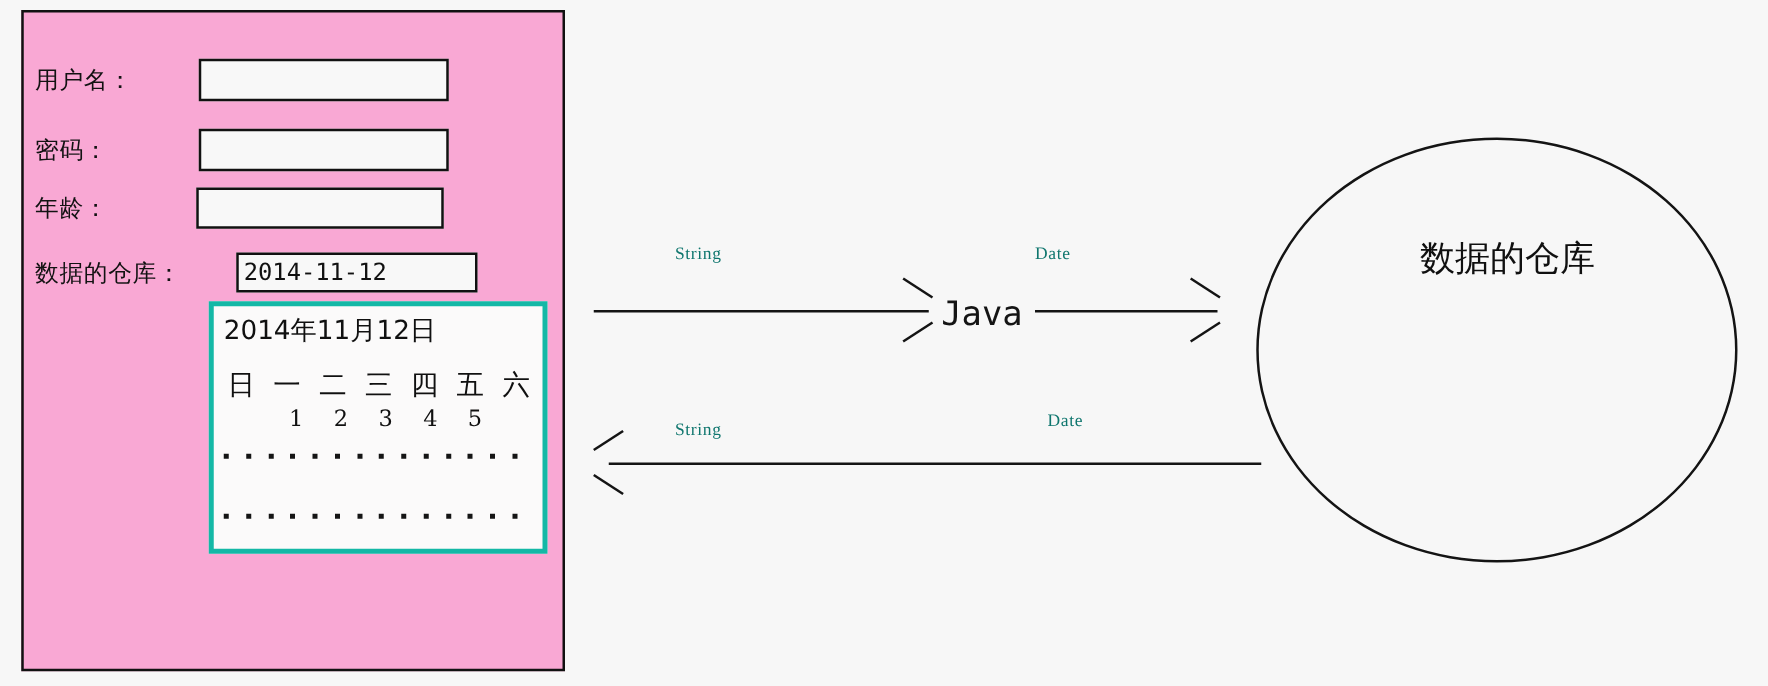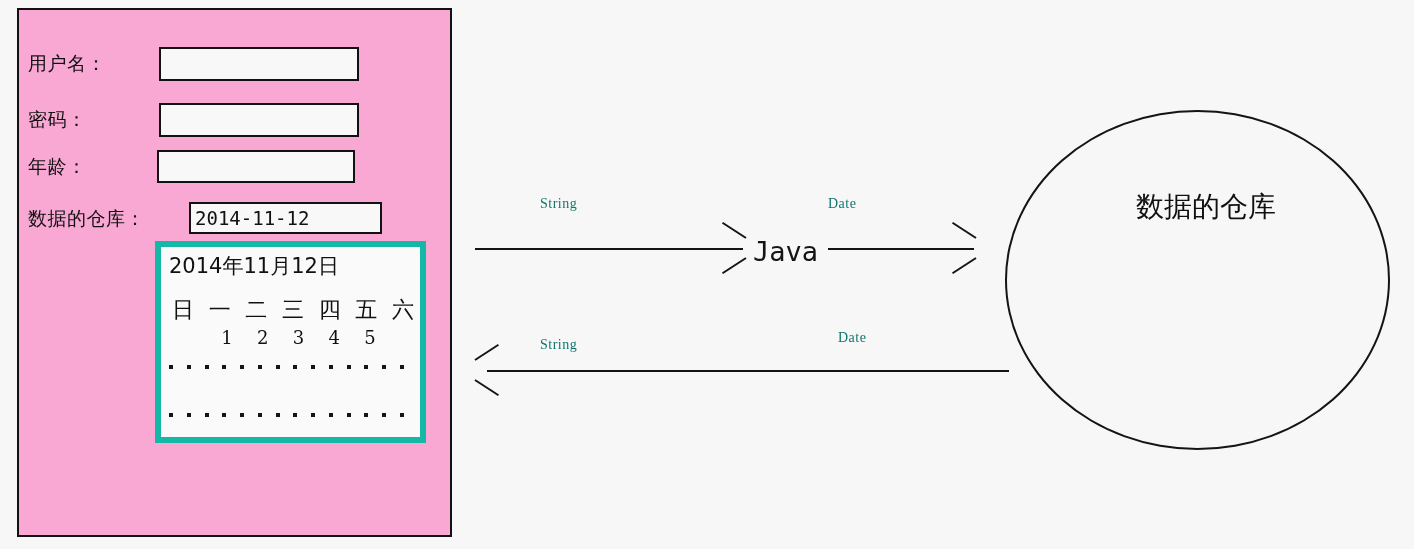--- a/index.html
+++ b/index.html
@@ -69,25 +69,25 @@
     left: 0;
     top: 0;
     height: 34px;
     display: flex;
     align-items: center;
   }
 
   
   #calendar-popup {
     position: absolute;
-    left: 136px;
+    left: 148px;
     top: 231px;
     width: 271px;
     height: 202px;
-    border: 6px solid #14b8a6;
+    border: 4px solid #14b8a6;
     background: #fbfafa;
     box-sizing: border-box;
   }
   #calendar-title {
     position: absolute;
     left: 8px;
     top: 5px;
     font-family: "DejaVu Sans", sans-serif;
     font-size: 21px;
     color: #101010;

